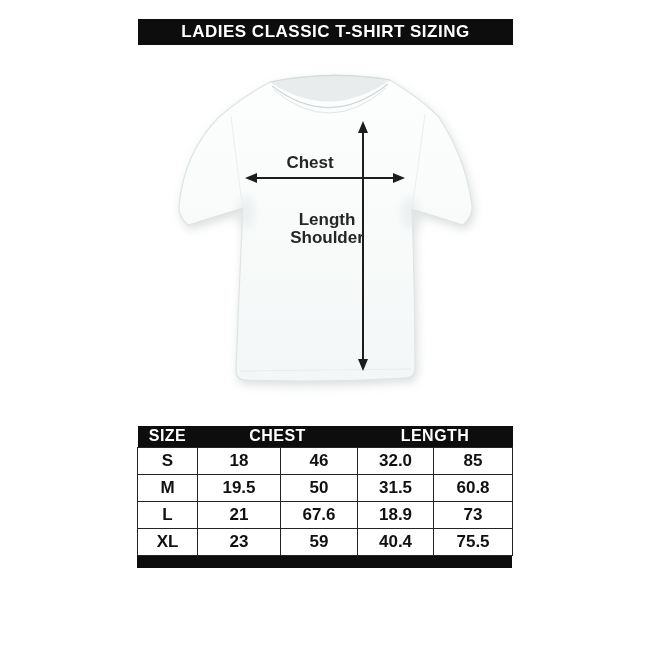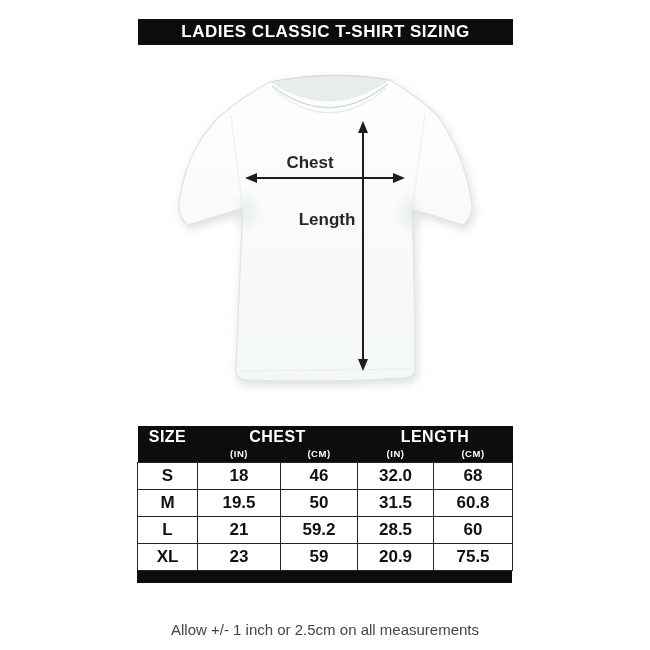--- a/index.html
+++ b/index.html
@@ -140,74 +140,67 @@
       <line x1="363" y1="131" x2="363" y2="361" stroke-width="2"></line>
       <polygon points="363,121 358,133 368,133" stroke="none"></polygon>
       <polygon points="363,371 358,359 368,359" stroke="none"></polygon>
     </g>
   </svg>
 
   <div class="measure-label chest-label">Chest</div>
 
   <div class="measure-label length-label">
     <span>Length</span>
+    <span>Shoulder</span>
   </div>
 
   <div class="table-wrap">
     <table class="size-table">
       <colgroup>
         <col style="width:60px">
           <col style="width:83px">
           <col style="width:77px">
         <col style="width:76px">
           <col style="width:79px">
       </colgroup>
       <thead>
         <tr class="head-main">
           <th>SIZE</th>
           <th colspan="2">CHEST</th>
           <th colspan="2">LENGTH</th>
         </tr>
-        <tr class="head-units">
-          <th></th>
-          <th>(IN)</th>
-          <th>(CM)</th>
-          <th>(IN)</th>
-          <th>(CM)</th>
-        </tr>
       </thead>
       <tbody>
         <tr>
           <th>S</th>
           <td>18</td>
           <td>46</td>
           <td>32.0</td>
-          <td>68</td>
+          <td>85</td>
         </tr>
         <tr>
           <th>M</th>
           <td>19.5</td>
           <td>50</td>
           <td>31.5</td>
           <td>60.8</td>
         </tr>
         <tr>
           <th>L</th>
           <td>21</td>
-          <td>59.2</td>
-          <td>28.5</td>
-          <td>60</td>
+          <td>67.6</td>
+          <td>18.9</td>
+          <td>73</td>
         </tr>
         <tr>
           <th>XL</th>
           <td>23</td>
           <td>59</td>
-          <td>20.9</td>
+          <td>40.4</td>
           <td>75.5</td>
         </tr>
       </tbody>
     </table>
     <div class="table-bottom-bar"></div>
   </div>
 
-  <div class="footnote">Allow +/- 1 inch or 2.5cm on all measurements</div>
 
 </div>
 
 </body></html>

